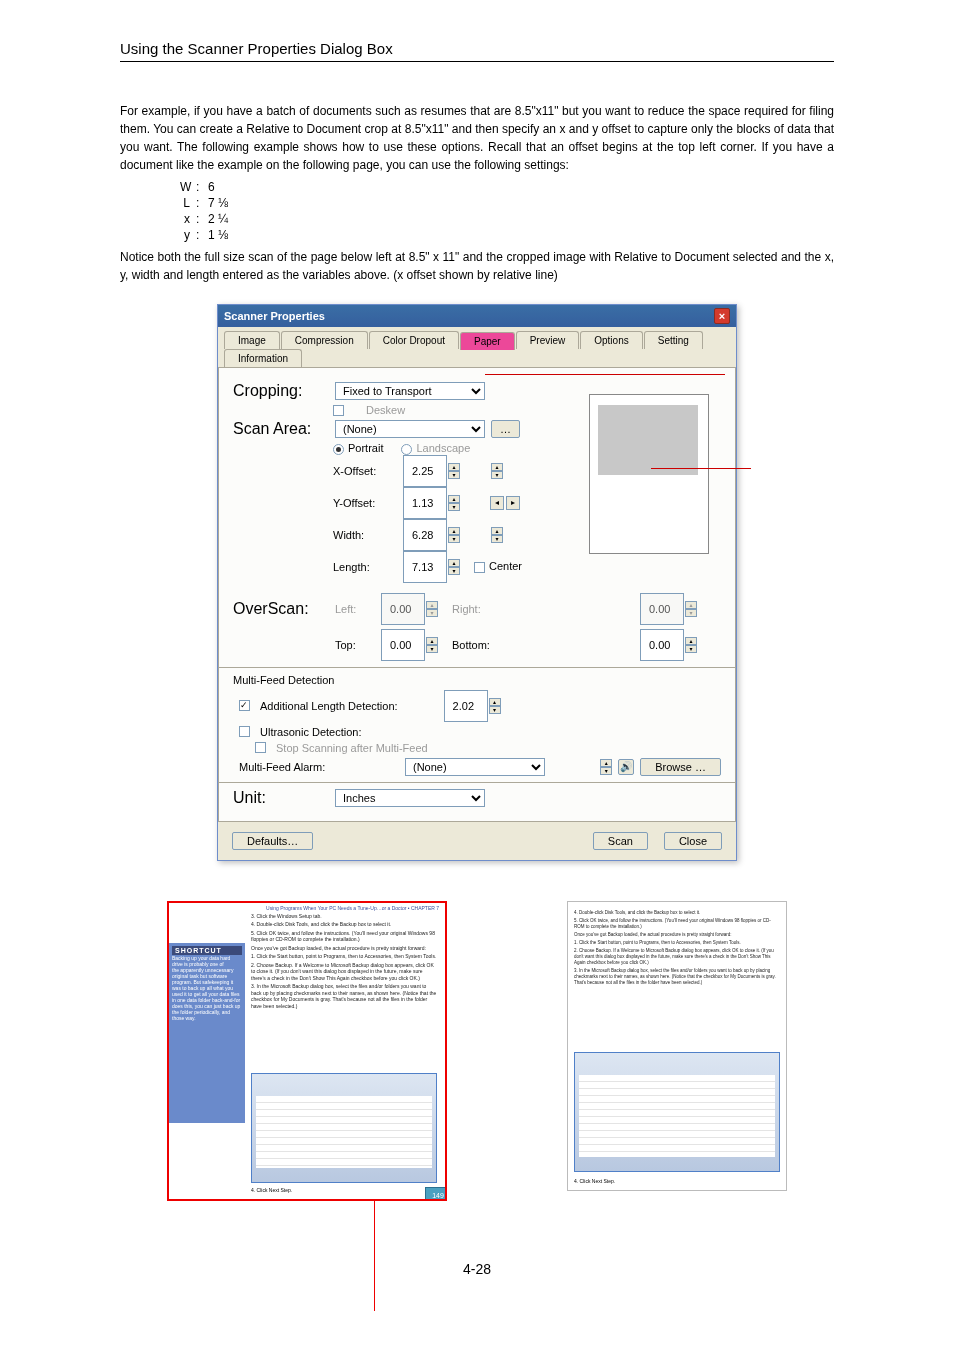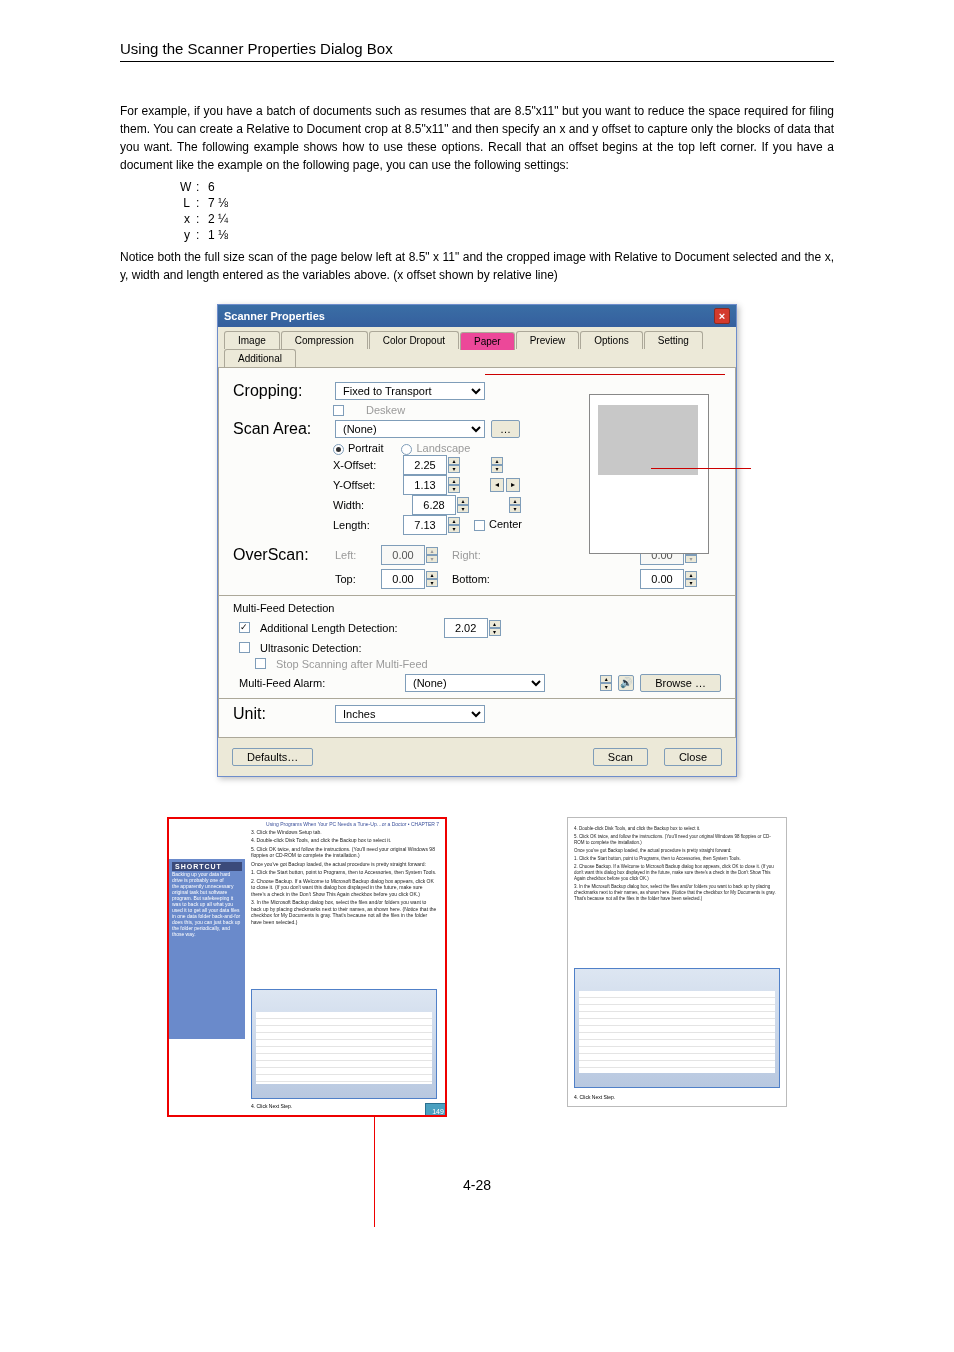--- a/index.html
+++ b/index.html
@@ -50,21 +50,21 @@
   .panel{background:#fcfcfa;border:1px solid #aca899;border-top:none;padding:10px 14px;}
   .row{display:flex;align-items:center;margin:4px 0;gap:6px;}
   .lbl{width:96px;font-size:16px;}
   select,input.txt{
     font-family:Tahoma,sans-serif;font-size:11px;
     border:1px solid #7f9db9;background:#fff;height:18px;padding:0 3px;
   }
   select{width:150px;}
   .sub{margin-left:100px;display:flex;align-items:center;gap:18px;font-size:11px;}
   .spin{display:inline-flex;align-items:center;}
-  .spin input{width:44px;text-align:center;border:1px solid #7f9db9;height:20px;font-size:11px;padding:0 2px;}
+  .spin input{width:44px;text-align:left;border:1px solid #7f9db9;height:32px;font-size:11px;padding:0 8px;}
   .spinbtns{display:flex;flex-direction:column;margin-left:1px;}
   .spinbtns span{width:12px;height:8px;border:1px solid #7f9db9;background:#ece9d8;font-size:6px;line-height:6px;text-align:center;}
   .grayed{color:#9a9a9a;}
   .chk{width:11px;height:11px;border:1px solid #7f9db9;display:inline-block;background:#fff;margin-right:4px;vertical-align:middle;}
   .chk.checked::after{content:"✓";font-size:9px;position:relative;top:-3px;left:0;}
   .rad{width:11px;height:11px;border:1px solid #7f9db9;border-radius:50%;display:inline-block;background:#fff;margin-right:4px;vertical-align:middle;position:relative;}
   .rad.checked::after{content:"";position:absolute;inset:2px;border-radius:50%;background:#333;}
   .groove{height:1px;background:#aca899;margin:6px -14px;}
   .btn{border:1px solid #7f9db9;background:#ece9d8;padding:2px 14px;font-size:11px;border-radius:2px;}
   .btnrow{display:flex;justify-content:flex-end;gap:16px;padding:10px 14px;}
@@ -133,21 +133,21 @@
         <span class="xbtn">×</span>
       </div>
       <div class="tabstrip">
         <div class="tab">Image</div>
         <div class="tab">Compression</div>
         <div class="tab">Color Dropout</div>
         <div class="tab active">Paper</div>
         <div class="tab">Preview</div>
         <div class="tab">Options</div>
         <div class="tab">Setting</div>
-        <div class="tab">Additional</div>
+        <div class="tab">Information</div>
       </div>
 
       <div class="panel rel">
         <div class="preview-box">
           <div class="preview-inner"></div>
         </div>
 
         <div class="callout-h" style="left:266px;top:6px;width:240px;"></div>
         <div class="callout-h" style="left:432px;top:100px;width:100px;"></div>
 
@@ -193,21 +193,21 @@
               <span class="spinbtns">
                 <span>▴</span>
                 <span>▾</span>
               </span>
             </span>
           <span style="display:inline-flex;gap:2px;margin-left:20px;">
             <span class="sb-btn">◂</span>
             <span class="sb-btn">▸</span>
           </span>
         </div>
-        <div class="sub" style="gap:19px;">
+        <div class="sub" style="gap:10px;">
           <span style="width:60px;">Width:</span>
           <span class="spin">
               <input value="6.28" style="">
               <span class="spinbtns">
                 <span>▴</span>
                 <span>▾</span>
               </span>
             </span>
           <span style="display:inline-flex;gap:2px;margin-left:20px;">
             <span class="spinbtns" style="flex-direction:column;">

